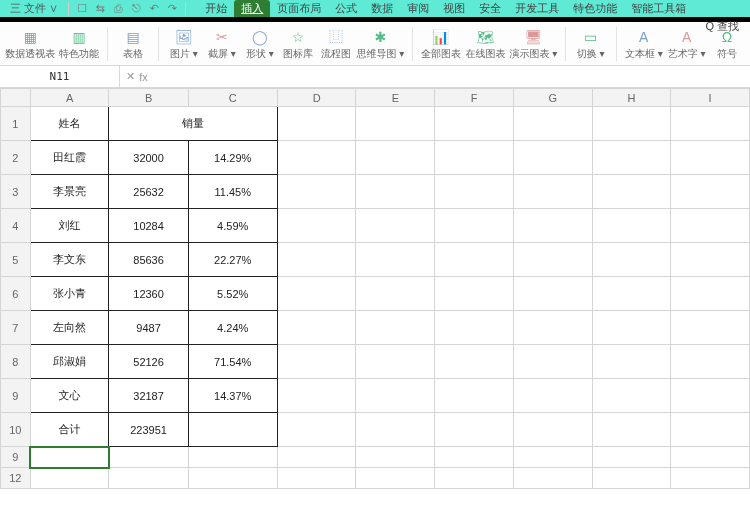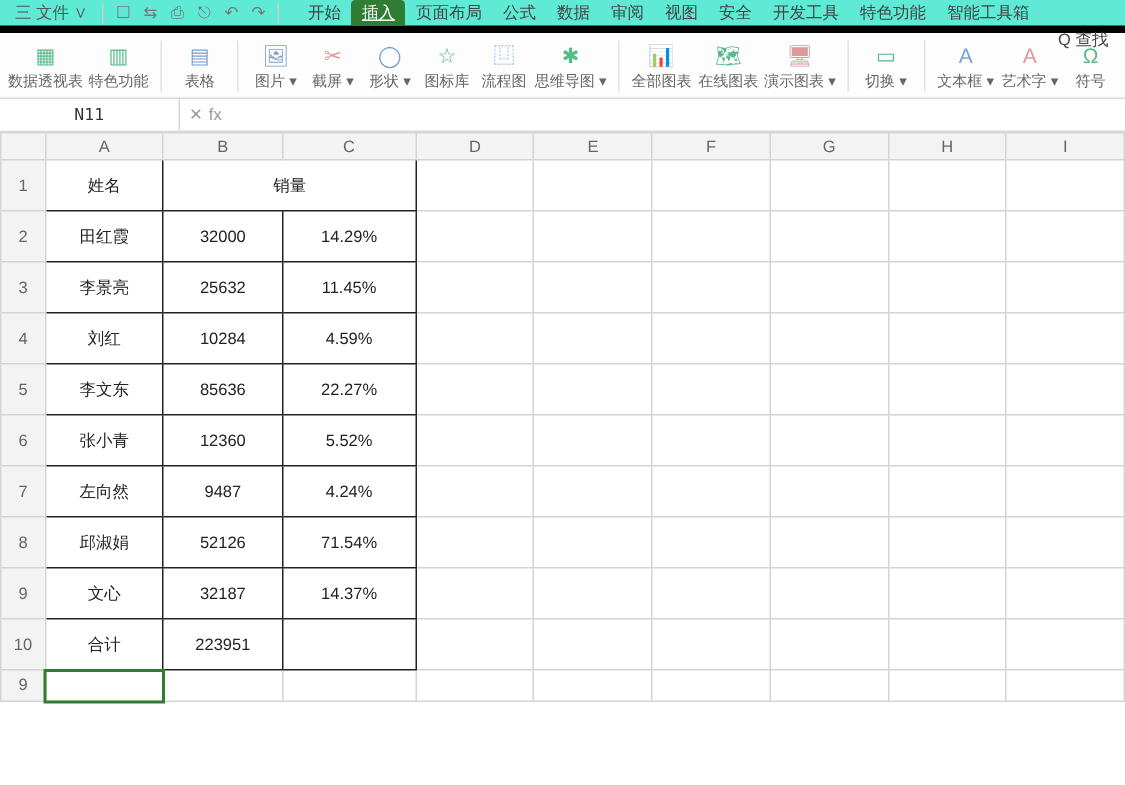--- a/index.html
+++ b/index.html
@@ -409,15 +409,27 @@
   <td class="selcell"></td>
   <td></td>
           <td></td>
           <td></td>
           <td></td>
           <td></td>
           <td></td>
           <td></td>
           <td></td>
 </tr>
+        <tr>
+  <td class="rowhdr">12</td>
+  <td></td>
+          <td></td>
+          <td></td>
+          <td></td>
+          <td></td>
+          <td></td>
+          <td></td>
+          <td></td>
+          <td></td>
+</tr>
       </tbody>
   </table>
 </div>
 
 </body></html>

